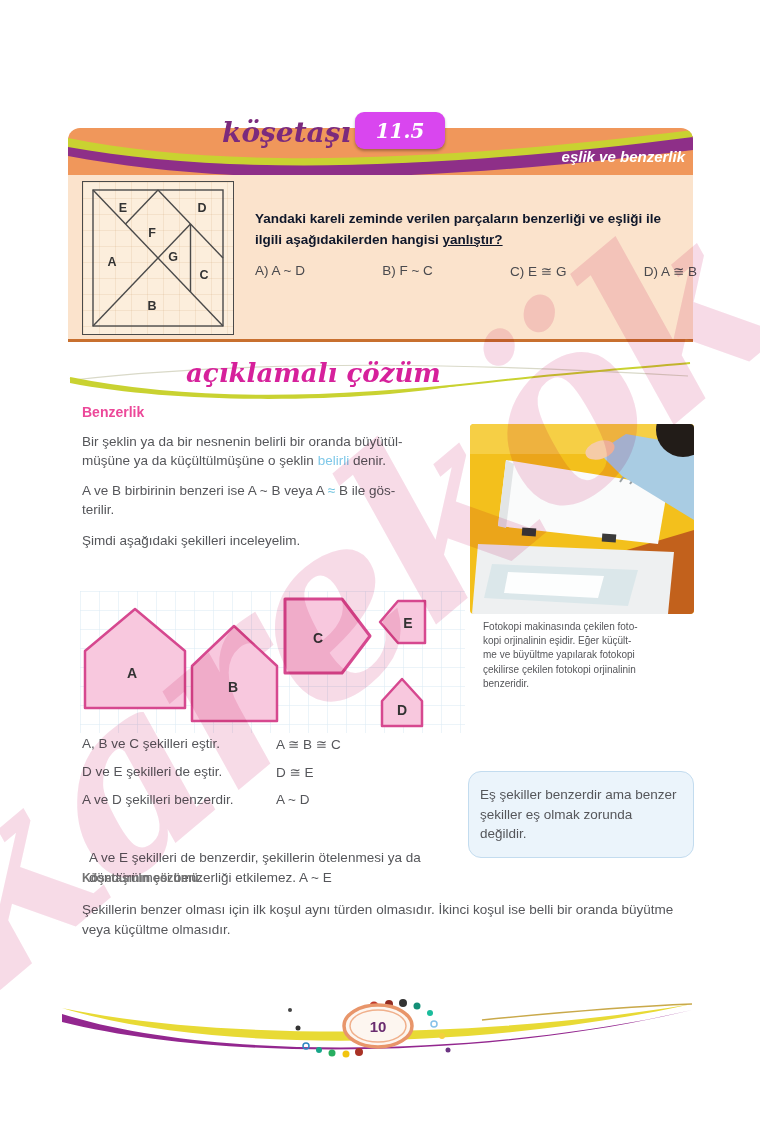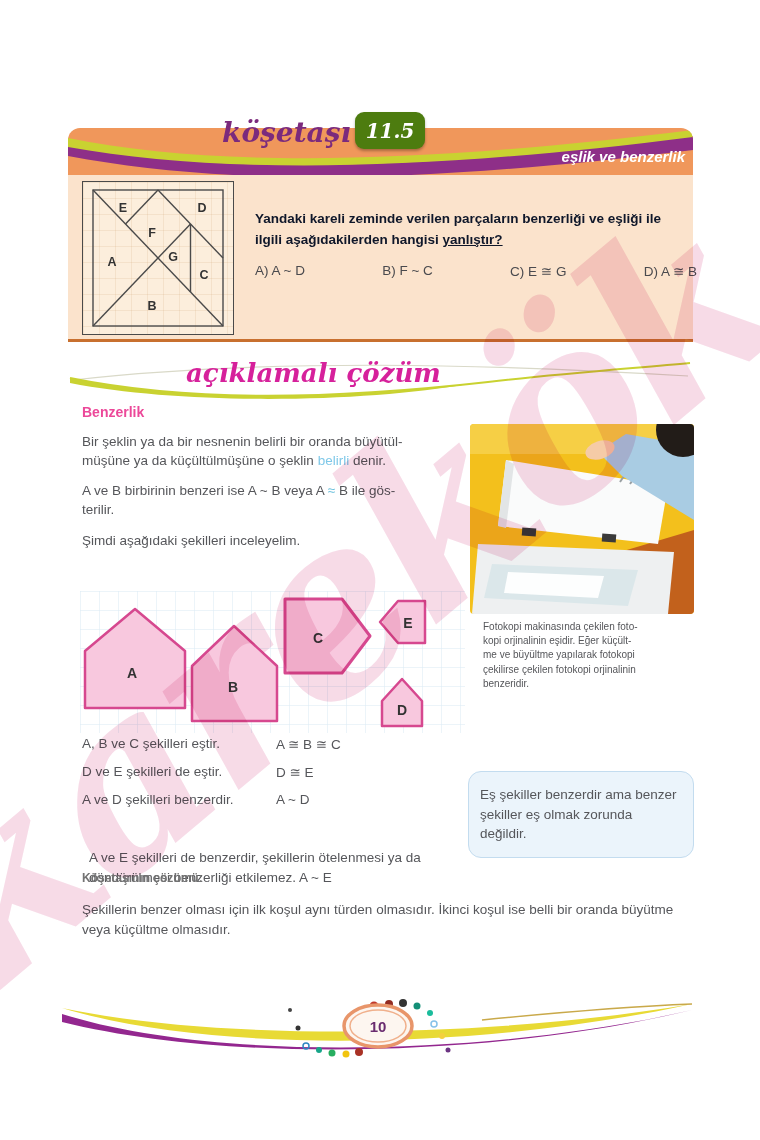--- a/index.html
+++ b/index.html
@@ -1,20 +1,20 @@
 <!DOCTYPE html>
 <html><head>
 <meta charset="utf-8">
 <style>
   html,body{margin:0;padding:0;background:#ffffff;}
   .page{position:relative;width:760px;height:1140px;background:#fff;overflow:hidden;
         font-family:"Liberation Sans",sans-serif;color:#55565a;}
 
   
-  .badge{position:absolute;left:355px;top:112px;width:70px;height:37px;background:#4d7c0f;
+  .badge{position:absolute;left:355px;top:112px;width:90px;height:37px;background:#d946ef;
          border-radius:9px;display:flex;align-items:center;justify-content:center;color:#fff;
          font-family:"DejaVu Serif",serif;font-style:italic;font-weight:bold;font-size:20px;
          z-index:4;box-shadow:0 2px 3px rgba(0,0,0,.3);}
   .brand{position:absolute;left:222px;top:116px;font-family:"DejaVu Serif",serif;font-style:italic;
          font-weight:bold;font-size:28px;color:#7b2a7d;z-index:4;}
   .band{position:absolute;left:68px;top:128px;width:625px;height:47px;background:#f0975b;
         border-radius:12px 12px 0 0;overflow:hidden;z-index:2;}
   .topic{position:absolute;right:75px;top:148px;color:#fff;font-family:Liberation Sans, sans-serif;
          font-style:italic;font-weight:bold;font-size:15px;z-index:4;}
 

